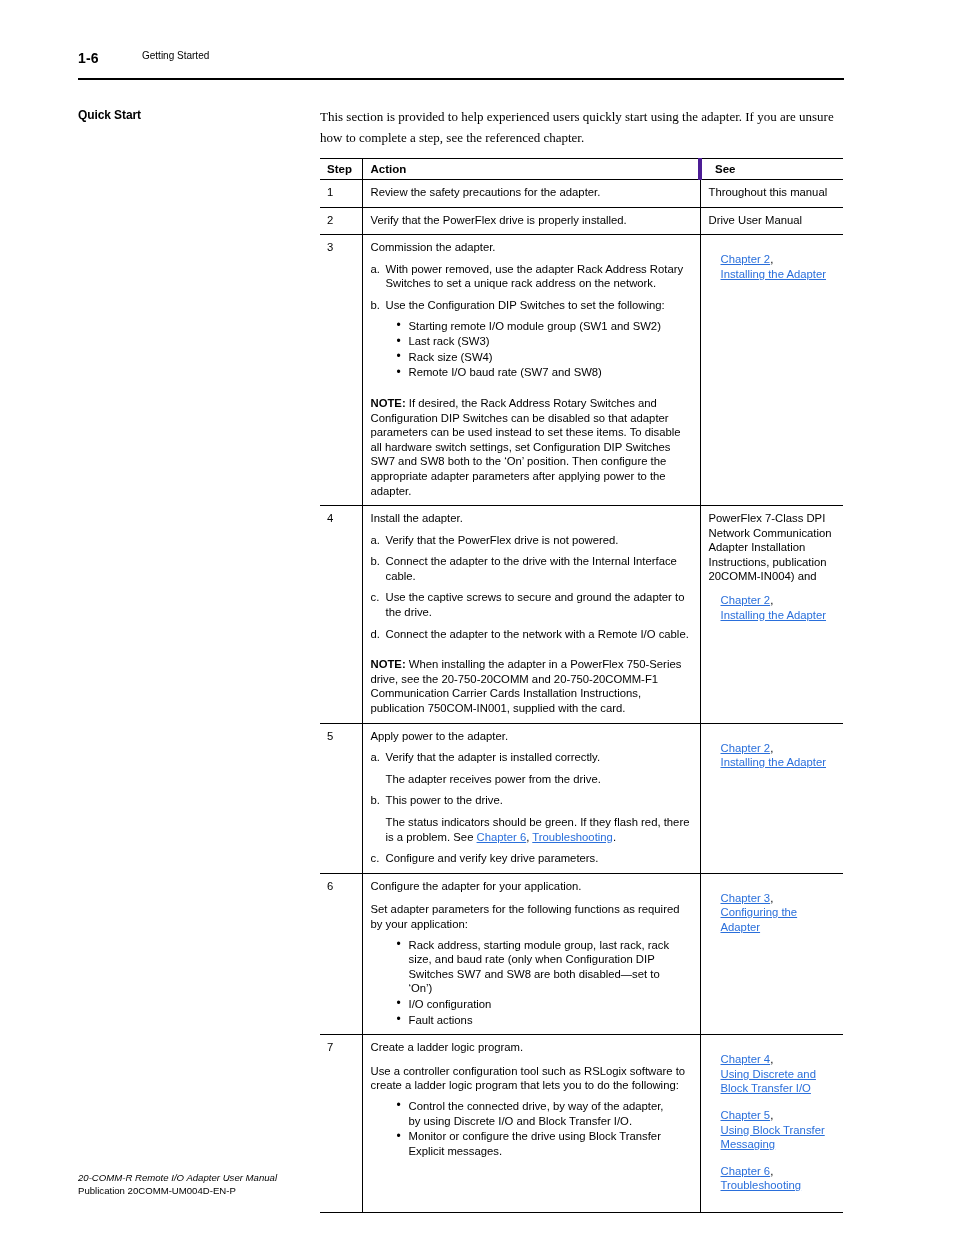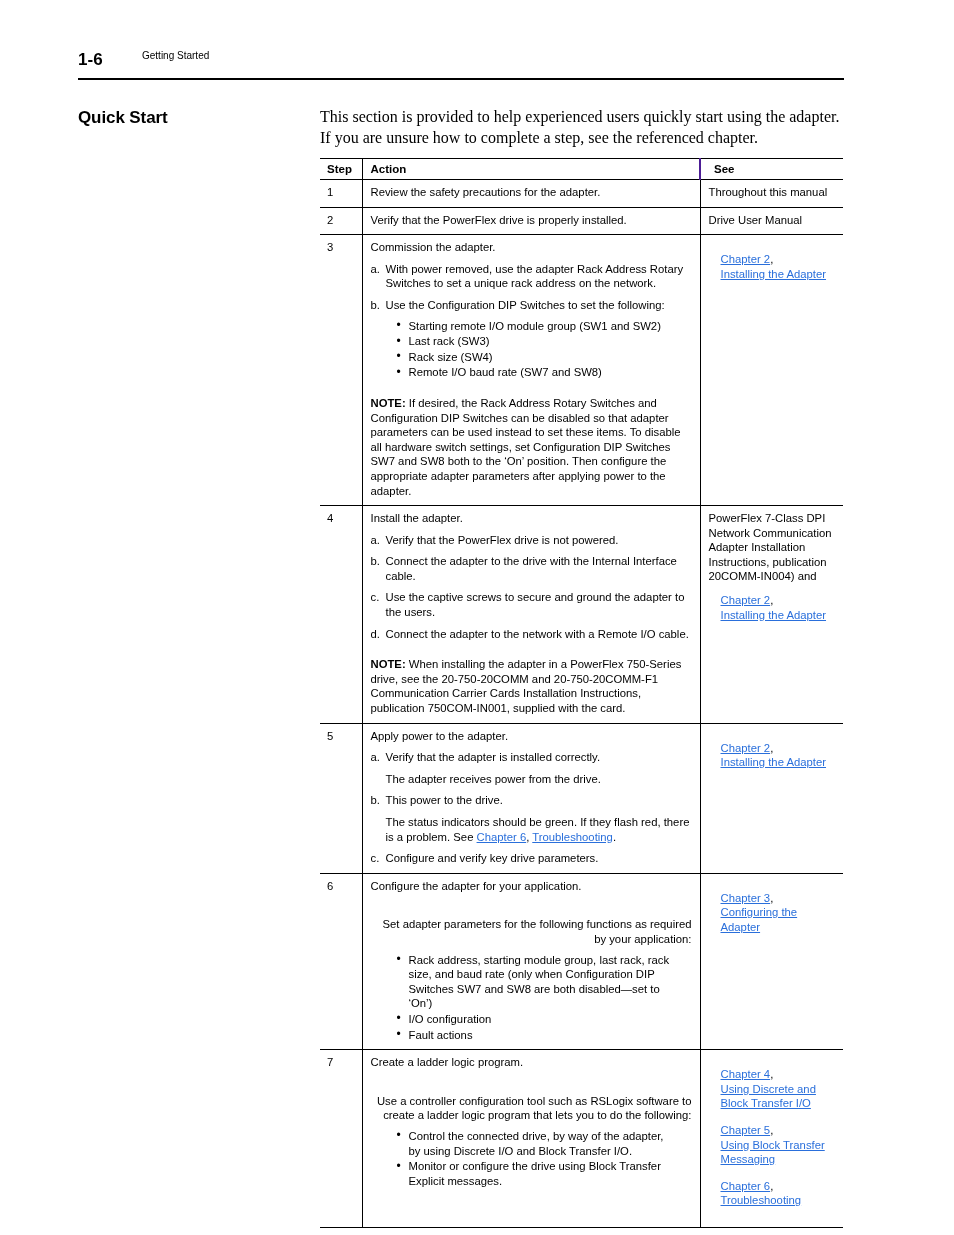--- a/index.html
+++ b/index.html
@@ -25,21 +25,21 @@
   
   .hdr {
     position: absolute;
     left: 78px; top: 50px;
     width: 766px;
     height: 26px;
   }
   .hdr-page {
     position: absolute;
     left: 0; top: 0;
-    font-size: 17px;
+    font-size: 14px;
     font-weight: bold;
     letter-spacing: 0.1px;
   }
   .hdr-title {
     position: absolute;
     left: 64px; top: 0;
     font-size: 10px;
     font-weight: normal;
   }
   .hdr-rule {
@@ -47,32 +47,32 @@
     left: 78px; top: 78px;
     width: 766px;
     height: 1.6px;
     background: #000;
   }
 
   
   .sec-heading {
     position: absolute;
     left: 78px; top: 108px;
-    font-size: 17px;
+    font-size: 12px;
     font-weight: bold;
     letter-spacing: -0.1px;
   }
 
   
   .intro {
     position: absolute;
     left: 320px; top: 106px;
     width: 528px;
     font-family: "Liberation Serif", serif;
-    font-size: 16px;
+    font-size: 13px;
     line-height: 21px;
     color: #000;
   }
 
   
   .qs-table {
     position: absolute;
     left: 320px; top: 158px;
     width: 523px;
     border-collapse: collapse;
@@ -92,21 +92,21 @@
   .qs-table thead th {
     border-top: 1.4px solid #000;
     border-bottom: 1.4px solid #000;
     font-weight: bold;
     font-size: 11.5px;
     padding: 4px 0 4px 0;
     margin-left: 27px;
   }
   .qs-table thead th.h-step { padding-left: 7px; border-right: 1px solid #000; }
   .qs-table thead th.h-action { padding-left: 8px; }
-  .qs-table thead th.h-see { padding-left: 13px; border-left: 2px solid #4c1d95; }
+  .qs-table thead th.h-see { padding-left: 13px; border-left: 4px solid #4c1d95; }
 
   .qs-table tbody td {
     border-bottom: 1px solid #000;
     padding: 5px 0 7px 0;
     line-height: 14.6px;
   }
   .qs-table tbody tr:last-child td {
     border-bottom: 1.4px solid #000;
   }
   .qs-table td.t-step {
@@ -118,21 +118,21 @@
     padding-right: 8px;
   }
   .qs-table td.t-see {
     padding-left: 8px;
     padding-right: 4px;
     border-left: 1px solid #000;
   }
 
   
   .blk { margin: 0 0 0 0; }
-  .blk + .blk { margin-top: 24px; text-align: right; }
+  .blk + .blk { margin-top: 9px; }
 
   .lettered {
     display: flex;
     margin-top: 7px;
   }
   .lettered .lt {
     width: 15px;
     flex: 0 0 15px;
   }
   .lettered .lbody { flex: 1 1 auto; }
@@ -269,21 +269,21 @@
           <div class="lettered">
             <span class="lt">a.</span>
             <span class="lbody">Verify that the PowerFlex drive is not powered.</span>
           </div>
           <div class="lettered">
             <span class="lt">b.</span>
             <span class="lbody">Connect the adapter to the drive with the Internal Interface cable.</span>
           </div>
           <div class="lettered">
             <span class="lt">c.</span>
-            <span class="lbody">Use the captive screws to secure and ground the adapter to the users.</span>
+            <span class="lbody">Use the captive screws to secure and ground the adapter to the drive.</span>
           </div>
           <div class="lettered">
             <span class="lt">d.</span>
             <span class="lbody">Connect the adapter to the network with a Remote I/O cable.</span>
           </div>
           <div class="note"><b>NOTE:</b><span> When installing the adapter in a PowerFlex 750-Series drive, see the 20-750-20COMM and 20-750-20COMM-F1 Communication Carrier Cards Installation Instructions, publication 750COM-IN001, supplied with the card.</span></div>
         </td>
         <td class="t-see">
           <div class="see-plain">PowerFlex 7-Class DPI Network Communication Adapter Installation Instructions, publication 20COMM-IN004) and</div>
           <div class="see-grp"><a class="lnk" href="#">Chapter 2</a><span>,</span><br><a class="lnk" href="#">Installing the Adapter</a></div>
@@ -343,14 +343,18 @@
         <td class="t-see">
           <div class="see-grp"><a class="lnk" href="#">Chapter 4</a><span>,</span><br><a class="lnk" href="#">Using Discrete and Block Transfer I/O</a></div>
           <div class="see-grp"><a class="lnk" href="#">Chapter 5</a><span>,</span><br><a class="lnk" href="#">Using Block Transfer Messaging</a></div>
           <div class="see-grp"><a class="lnk" href="#">Chapter 6</a><span>,</span><br><a class="lnk" href="#">Troubleshooting</a></div>
         </td>
       </tr>
 
     </tbody>
   </table>
 
+  <div class="footer">
+    <div class="f1">20-COMM-R Remote I/O Adapter User Manual</div>
+    <div class="f2">Publication 20COMM-UM004D-EN-P</div>
+  </div>
 
 </div>
 
 </body></html>

